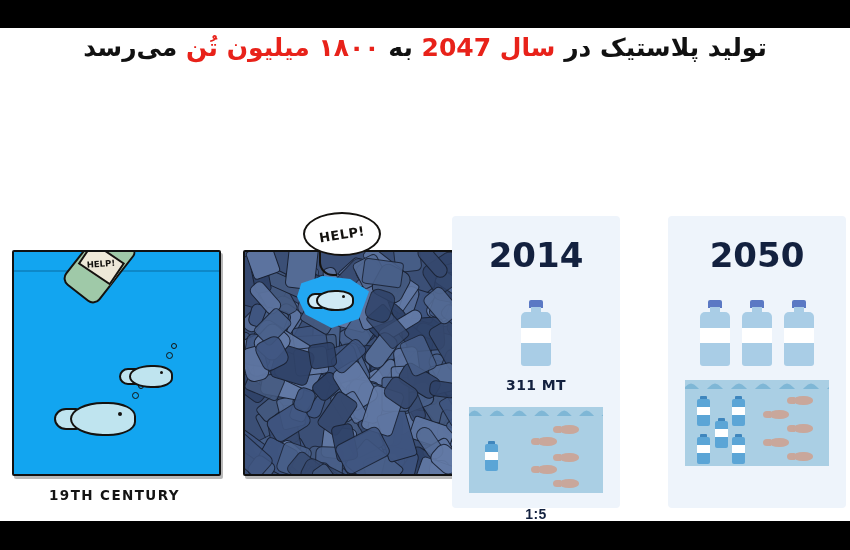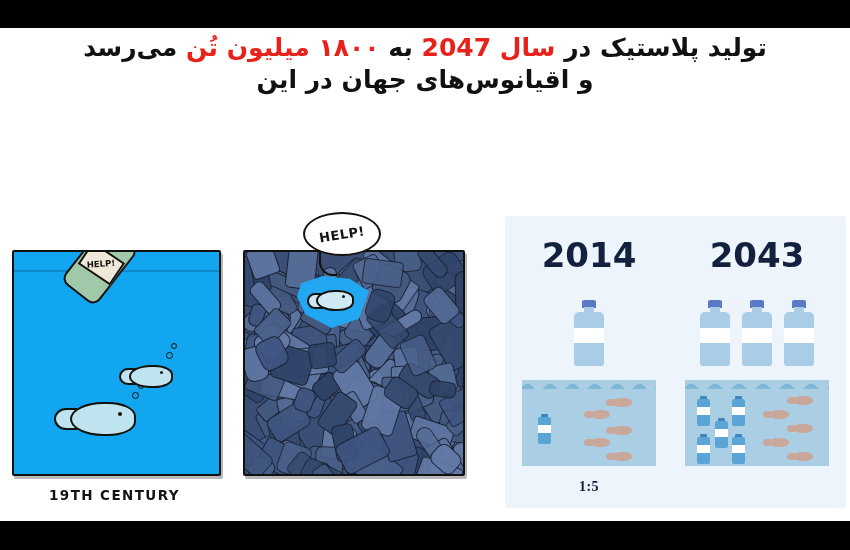--- a/index.html
+++ b/index.html
@@ -135,21 +135,21 @@
     position:absolute;left:16px;top:40px;width:16px;height:22px;
     border-left:2.5px solid #14120f;border-bottom:2.5px solid #14120f;
     border-radius:0 0 0 14px;
   }
 
   
   .info{
     position:absolute;top:188px;width:168px;height:292px;
     background:#eef4fb;border-radius:4px;
   }
-  #info2014{left:505px;}
+  #info2014{left:452px;}
   #info2050{left:668px;width:178px;}
   .year{
     text-align:center;margin-top:19px;
     font-family:"DejaVu Sans","Liberation Sans",sans-serif;
     font-weight:bold;font-size:34px;letter-spacing:0px;color:#13213f;
   }
   .bottles-row{
     display:flex;align-items:flex-end;justify-content:center;gap:12px;
     height:74px;margin-top:17px;
   }
@@ -189,36 +189,35 @@
   .tank-fish .fb{
     position:absolute;left:6px;top:0;width:20px;height:9px;
     background:#c9a79b;border-radius:50% 45% 45% 50%;
   }
   .tank-fish .ft{
     position:absolute;left:0;top:1px;width:8px;height:7px;
     background:#c9a79b;border-radius:60% 10% 10% 60%;
   }
   .ratio{
     text-align:center;margin-top:13px;
-    font-family:Liberation Serif, serif;
+    font-family:Liberation Sans, sans-serif;
     font-weight:bold;font-size:14px;letter-spacing:.5px;color:#13213f;
   }
 </style>
 </head>
 <body>
 
 <div id="stage">
 
   <div class="bar top"></div>
 
   <div id="canvas">
 
     <div id="headline">
       <div class="hl-line l2"><span>تولید پلاستیک در </span><span class="hl-red">سال 2047</span><span> به </span><span class="hl-red">۱۸۰۰ میلیون تُن</span><span> می‌رسد</span></div>
-      <div class="hl-line l3">و اقیانوس‌های جهان در این</div>
     </div>
 
     <div class="cartoon" id="panel19">
       <div id="sea19">
 
         <div class="bottle-msg">
 
           <div class="bm-neck"></div>
           <div class="bm-body"></div>
           <div class="bm-note">
@@ -462,20 +461,21 @@
     <div class="info" id="info2014">
       <div class="year">2014</div>
       <div class="bottles-row">
         <div class="bigbottle">
           <div class="cap"></div>
           <div class="neck"></div>
           <div class="body"></div>
           <div class="label"></div>
         </div>
       </div>
+      <div class="mt">311 MT</div>
       <div class="tank">
         <svg class="waves" viewBox="0 0 134 9" preserveAspectRatio="none">
           <path d="M0,7 Q5.6,0 11.2,7 T22.4,7 T33.6,7 T44.8,7 T56,7 T67.2,7 T78.4,7 T89.6,7 T100.8,7 T112,7 T123.2,7 T134.4,7 L134,9 L0,9 Z" fill="#7fb7d6"></path>
         </svg>
         <div class="tank-bottle" style="left:16px;top:34px;">
           <div class="cap"></div>
           <div class="body"></div>
           <div class="label"></div>
         </div>
         <div class="tank-fish" style="left:84px;top:18px;width:28px;height:10px;">
@@ -496,21 +496,21 @@
         </div>
         <div class="tank-fish" style="left:84px;top:72px;width:28px;height:10px;">
           <div class="ft"></div>
             <div class="fb"></div>
         </div>
       </div>
       <div class="ratio">1:5</div>
     </div>
 
     <div class="info" id="info2050">
-      <div class="year">2043</div>
+      <div class="year">2050</div>
       <div class="bottles-row">
         <div class="bigbottle">
           <div class="cap"></div>
           <div class="neck"></div>
           <div class="body"></div>
           <div class="label"></div>
         </div>
         <div class="bigbottle">
           <div class="cap"></div>
           <div class="neck"></div>

